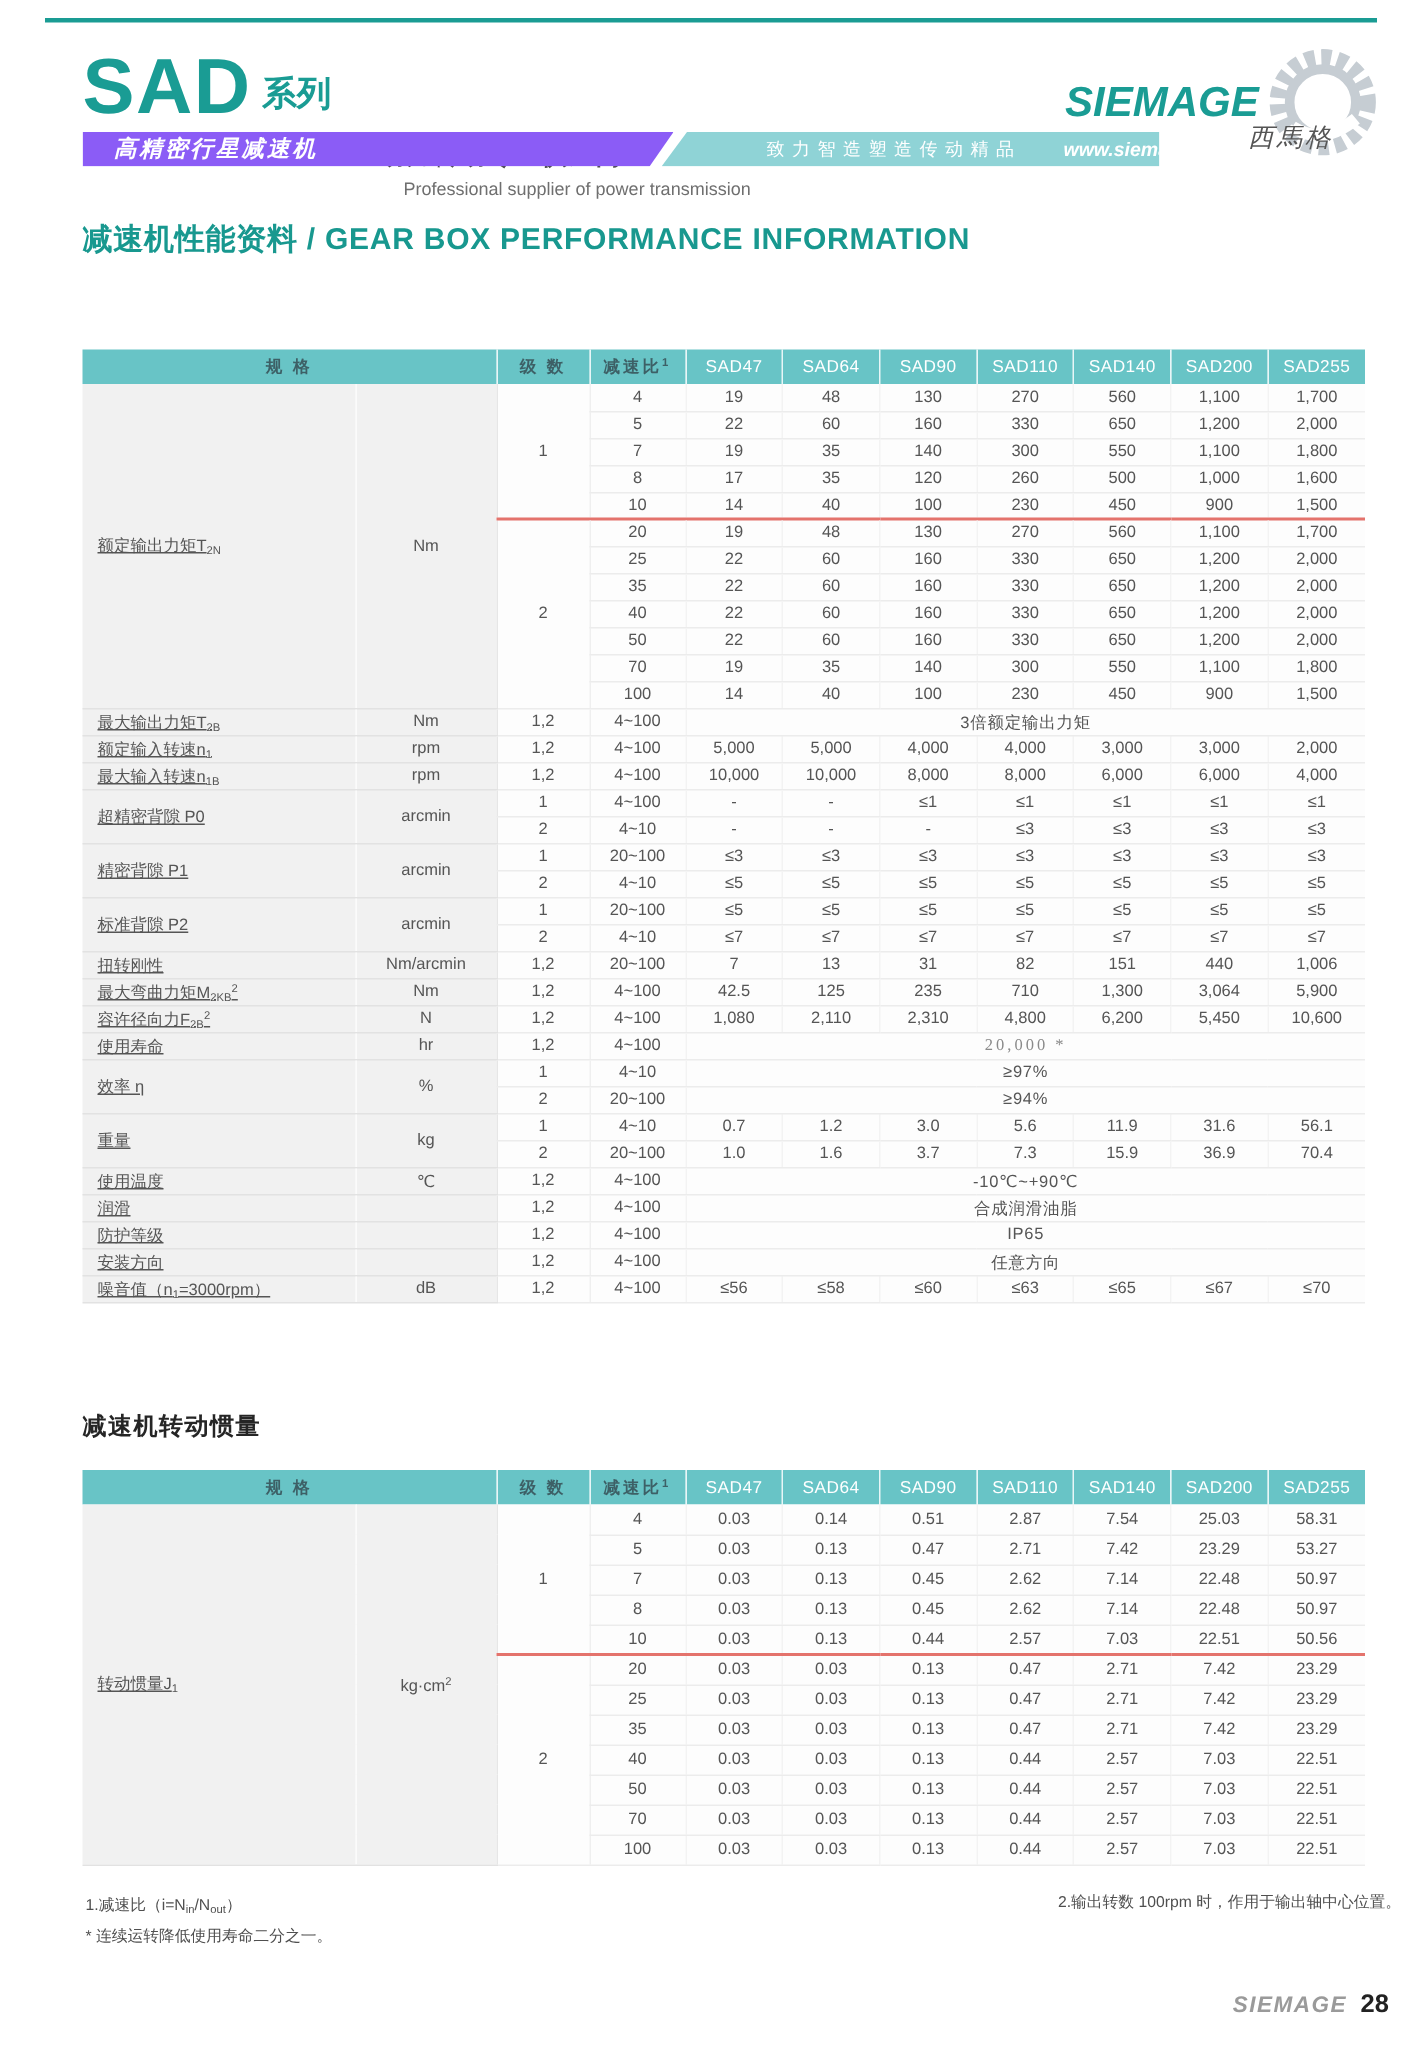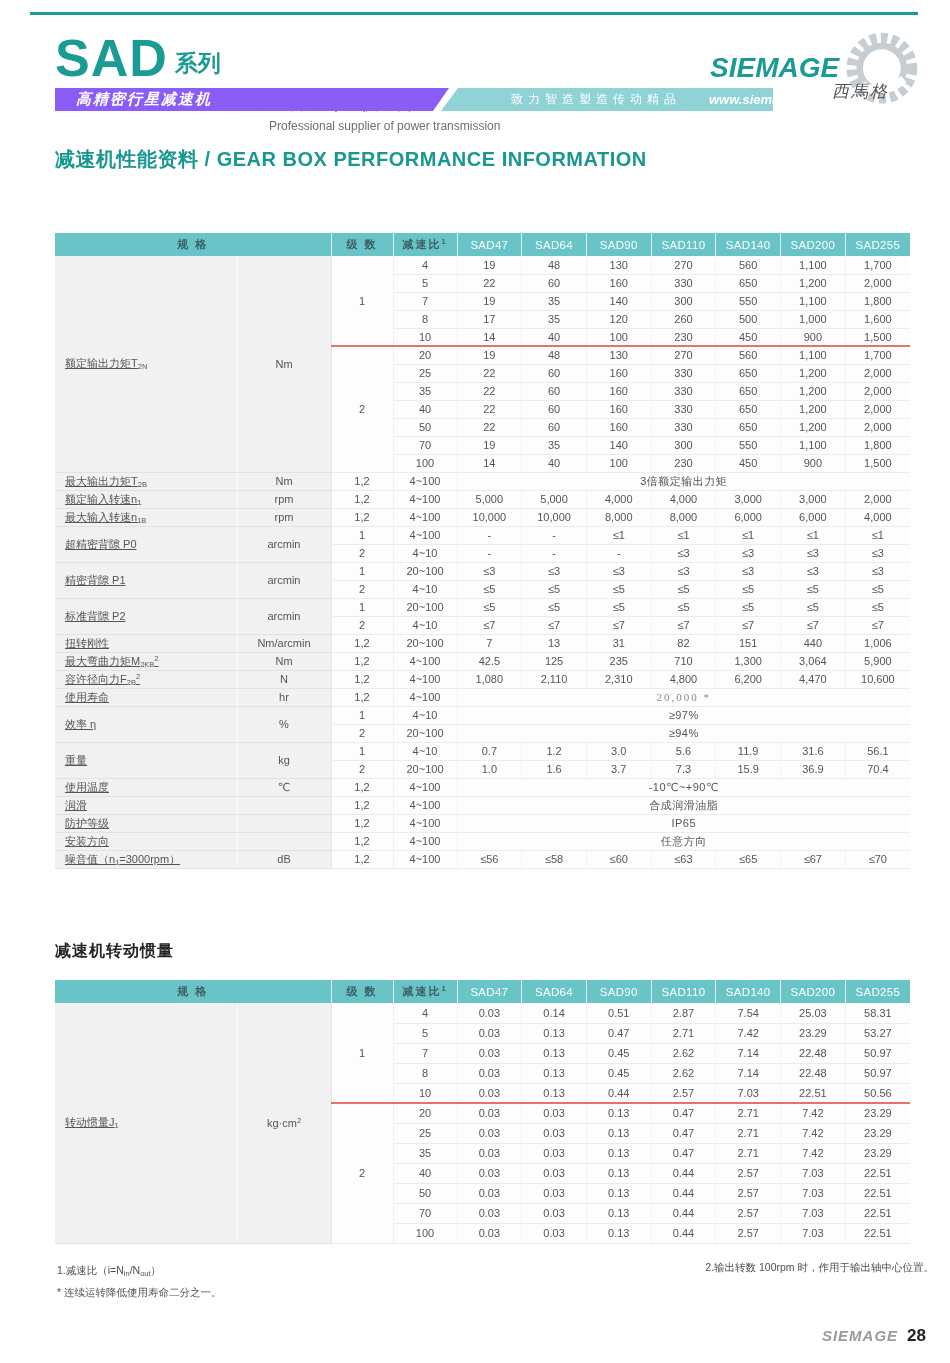--- a/index.html
+++ b/index.html
@@ -389,21 +389,21 @@
       <tr>
         <td class="label">容许径向力F<sub>2B</sub><sup>2</sup></td>
         <td class="unit">N</td>
         <td class="stage">1,2</td>
         <td class="ratio">4~100</td>
         <td class="val">1,080</td>
         <td class="val">2,110</td>
         <td class="val">2,310</td>
         <td class="val">4,800</td>
         <td class="val">6,200</td>
-        <td class="val">4,470</td>
+        <td class="val">5,450</td>
         <td class="val">10,600</td>
       </tr>
       <tr>
         <td class="label">使用寿命</td>
         <td class="unit">hr</td>
         <td class="stage">1,2</td>
         <td class="ratio">4~100</td>
         <td class="val span life" colspan="7">20,000 *</td>
       </tr>
       <tr>

